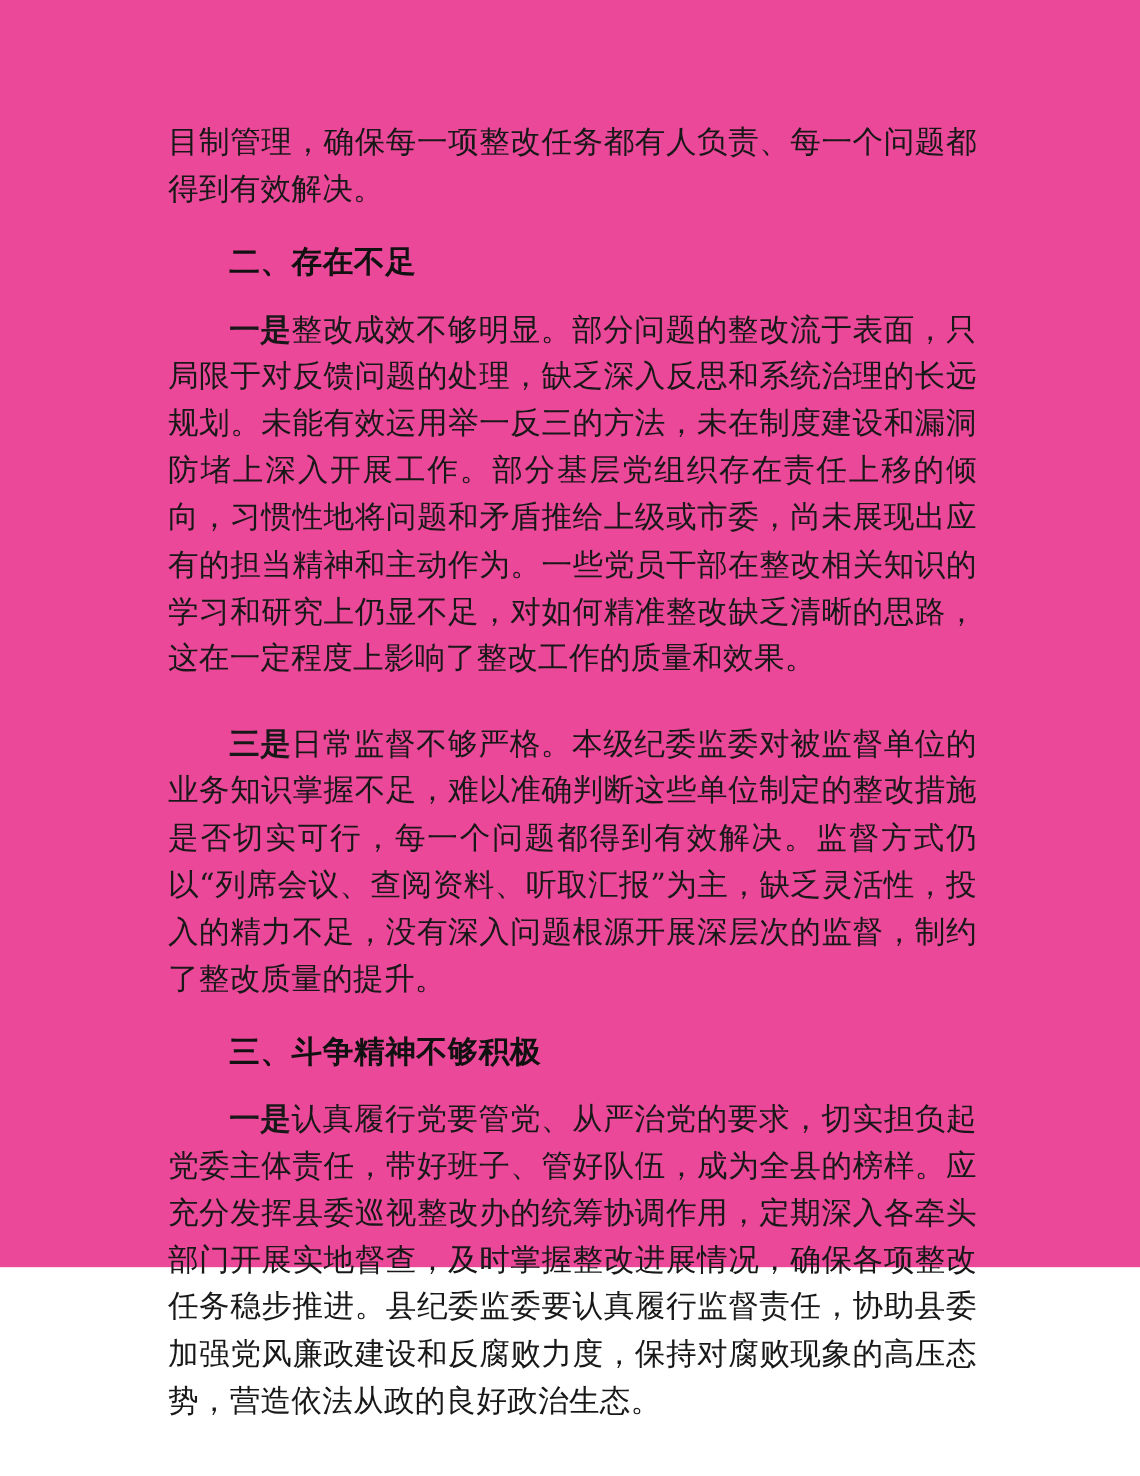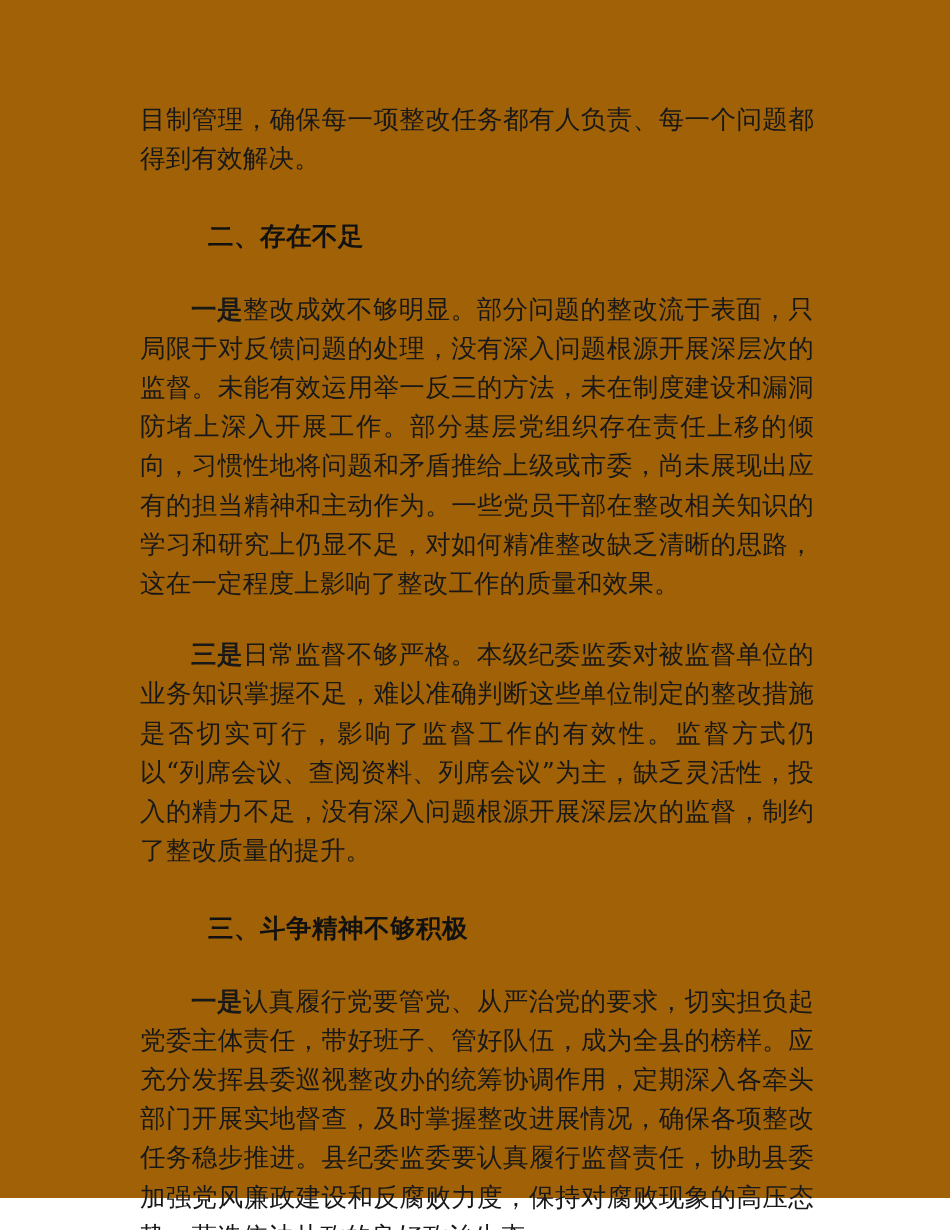--- a/index.html
+++ b/index.html
@@ -11,22 +11,22 @@
     width: 950px;
     height: 1230px;
     overflow: hidden;
     font-family: "DejaVu Serif", "Liberation Serif", serif;
     color: #1a1a1a;
   }
 
   .page {
     position: relative;
     width: 950px;
-    height: 1198px;
-    background: #a16207;
+    height: 1056px;
+    background: #ec4899;
     box-sizing: border-box;
   }
 
   .content {
     position: absolute;
     left: 140px;
     top: 100px;
     width: 674px;
   }
 
@@ -55,21 +55,21 @@
     margin-top: 21px;
   }
 
   
   .heading {
     font-family: "DejaVu Sans", "Liberation Sans", sans-serif;
     font-size: 25.5px;
     font-weight: bold;
     line-height: 39.2px;
     letter-spacing: 0.5px;
-    margin: 17px;
+    margin: 0;
     padding-left: 51px;
     color: #111111;
     white-space: nowrap;
   }
 
   .block {
     margin-bottom: 0;
   }
 
   .spacer-sm { height: 16px; }
@@ -83,30 +83,30 @@
 
     <p class="para block">目制管理，确保每一项整改任务都有人负责、每一个问题都得到有效解决。</p>
 
     <div class="spacer-md"></div>
 
     <h2 class="heading">二、存在不足</h2>
 
     <div class="spacer-sm"></div>
 
     <p class="para indent block">
-      <span class="lead">一是</span><span>整改成效不够明显。部分问题的整改流于表面，只局限于对反馈问题的处理，没有深入问题根源开展深层次的监督。未能有效运用举一反三的方法，未在制度建设和漏洞防堵上深入开展工作。部分基层党组织存在责任上移的倾向，习惯性地将问题和矛盾推给上级或市委，尚未展现出应有的担当精神和主动作为。一些党员干部在整改相关知识的学习和研究上仍显不足，对如何精准整改缺乏清晰的思路，这在一定程度上影响了整改工作的质量和效果。</span>
+      <span class="lead">一是</span><span>整改成效不够明显。部分问题的整改流于表面，只局限于对反馈问题的处理，缺乏深入反思和系统治理的长远规划。未能有效运用举一反三的方法，未在制度建设和漏洞防堵上深入开展工作。部分基层党组织存在责任上移的倾向，习惯性地将问题和矛盾推给上级或市委，尚未展现出应有的担当精神和主动作为。一些党员干部在整改相关知识的学习和研究上仍显不足，对如何精准整改缺乏清晰的思路，这在一定程度上影响了整改工作的质量和效果。</span>
     </p>
 
     <div class="spacer-sm"></div>
 
 
     <div class="spacer-sm"></div>
 
     <p class="para indent block">
-      <span class="lead">三是</span><span>日常监督不够严格。本级纪委监委对被监督单位的业务知识掌握不足，难以准确判断这些单位制定的整改措施是否切实可行，影响了监督工作的有效性。监督方式仍以“列席会议、查阅资料、列席会议”为主，缺乏灵活性，投入的精力不足，没有深入问题根源开展深层次的监督，制约了整改质量的提升。</span>
+      <span class="lead">三是</span><span>日常监督不够严格。本级纪委监委对被监督单位的业务知识掌握不足，难以准确判断这些单位制定的整改措施是否切实可行，每一个问题都得到有效解决。监督方式仍以“列席会议、查阅资料、听取汇报”为主，缺乏灵活性，投入的精力不足，没有深入问题根源开展深层次的监督，制约了整改质量的提升。</span>
     </p>
 
     <div class="spacer-md"></div>
 
     <h2 class="heading">三、斗争精神不够积极</h2>
 
     <div class="spacer-sm"></div>
 
     <p class="para indent block">
       <span class="lead">一是</span><span>认真履行党要管党、从严治党的要求，切实担负起党委主体责任，带好班子、管好队伍，成为全县的榜样。应充分发挥县委巡视整改办的统筹协调作用，定期深入各牵头部门开展实地督查，及时掌握整改进展情况，确保各项整改任务稳步推进。县纪委监委要认真履行监督责任，协助县委加强党风廉政建设和反腐败力度，保持对腐败现象的高压态势，营造依法从政的良好政治生态。</span>

